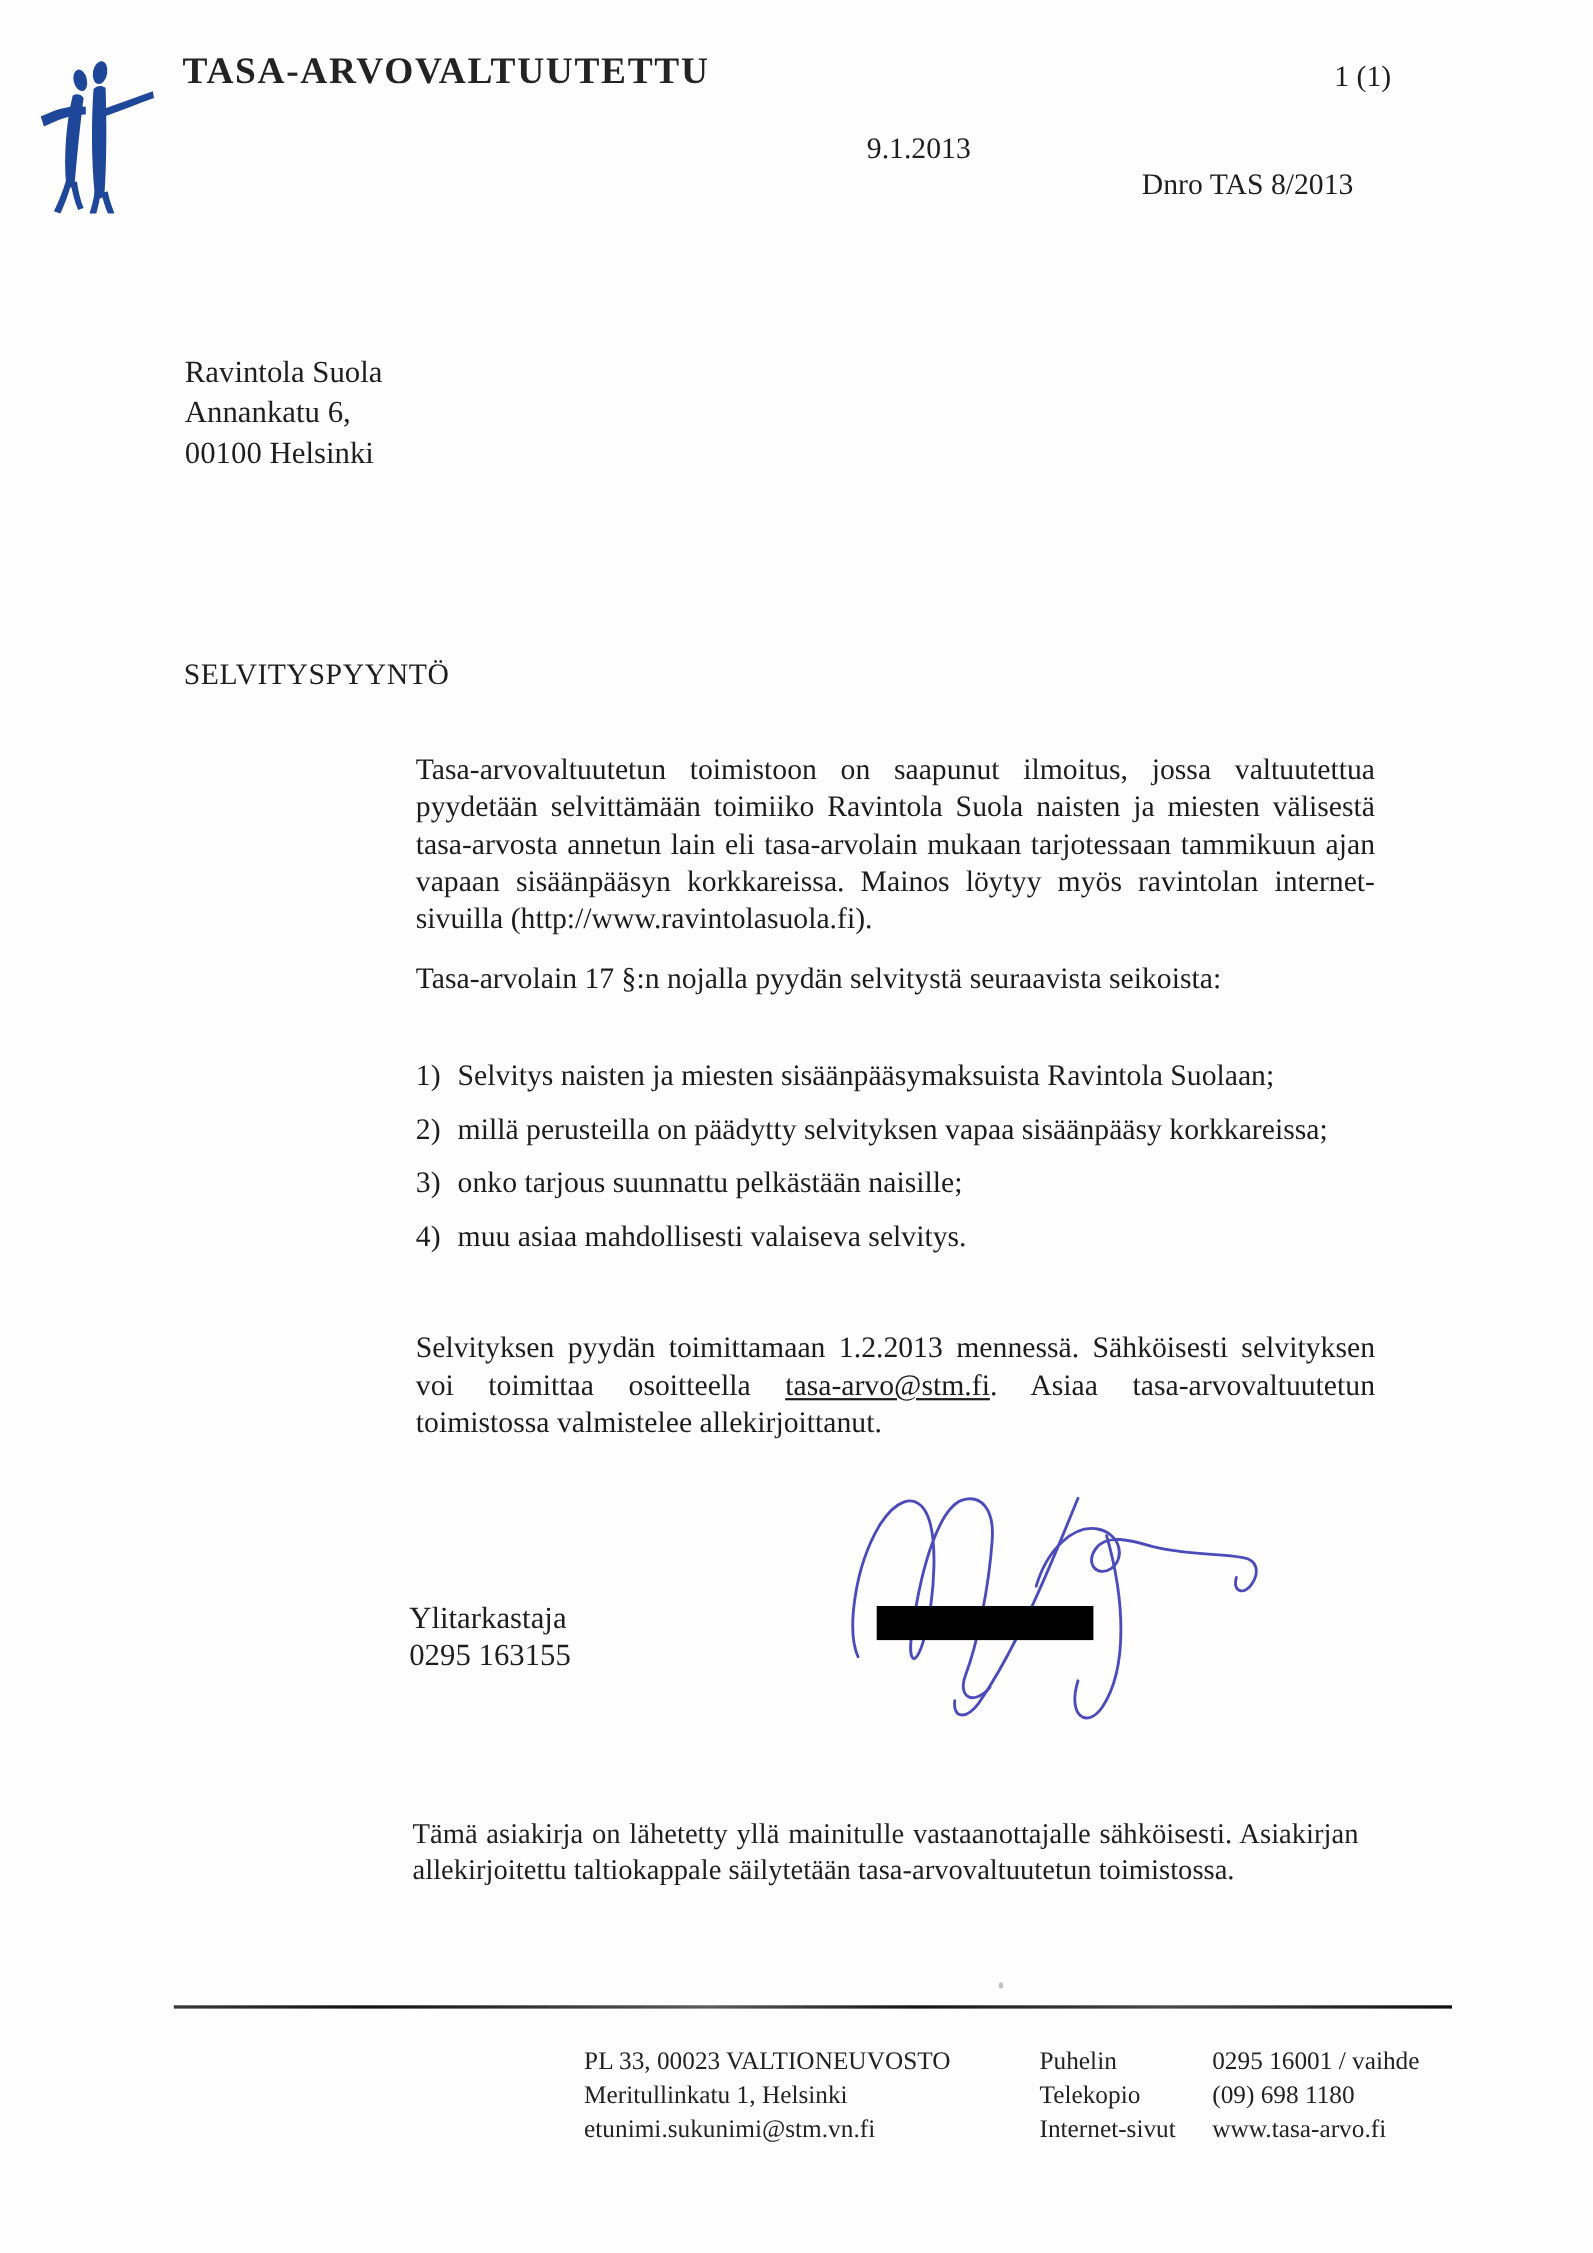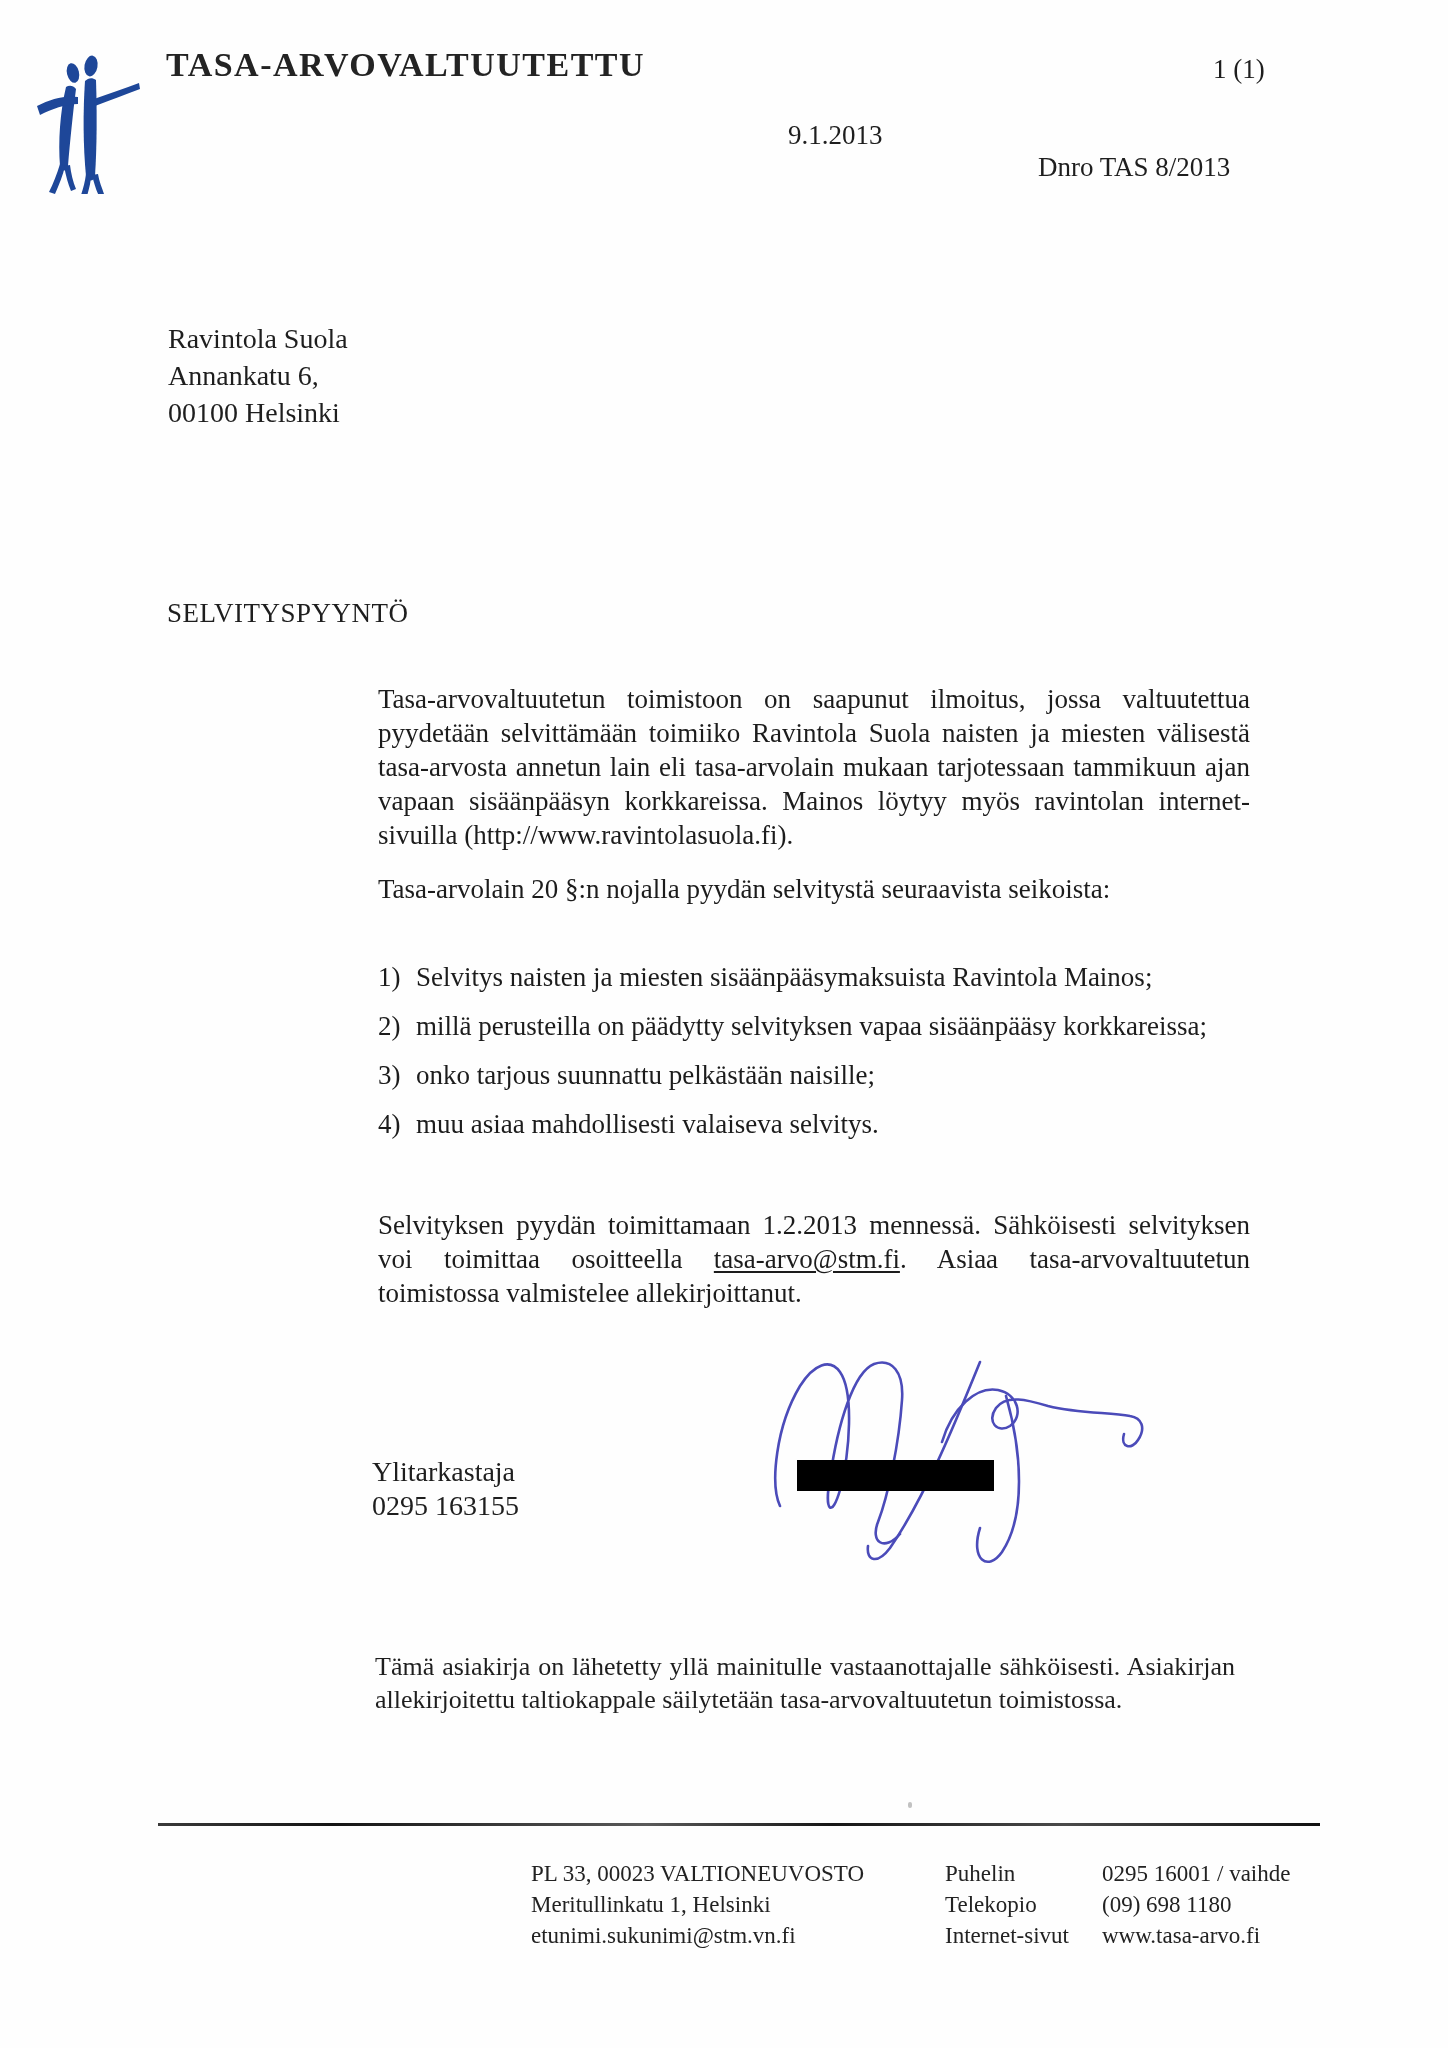--- a/index.html
+++ b/index.html
@@ -90,26 +90,26 @@
 
   <div class="abs recipient">
     <div>Ravintola Suola</div>
     <div>Annankatu 6,</div>
     <div>00100 Helsinki</div>
   </div>
 
   <div class="abs subject">SELVITYSPYYNTÖ</div>
 
   <div class="abs body-text p1">Tasa-arvovaltuutetun toimistoon on saapunut ilmoitus, jossa valtuutettua pyydetään selvittämään toimiiko Ravintola Suola naisten ja miesten välisestä tasa-arvosta annetun lain eli tasa-arvolain mukaan tarjotessaan tammikuun ajan vapaan sisäänpääsyn korkkareissa. Mainos löytyy myös ravintolan internet-sivuilla (http://www.ravintolasuola.fi).</div>
-  <div class="abs body-text p2">Tasa-arvolain 20 §:n nojalla pyydän selvitystä seuraavista seikoista:</div>
+  <div class="abs body-text p2">Tasa-arvolain 17 §:n nojalla pyydän selvitystä seuraavista seikoista:</div>
 
   <div class="abs body-text list">
     <div class="list-item">
       <span class="num">1)</span>
-      <span>Selvitys naisten ja miesten sisäänpääsymaksuista Ravintola Mainos;</span>
+      <span>Selvitys naisten ja miesten sisäänpääsymaksuista Ravintola Suolaan;</span>
     </div>
     <div class="list-item">
       <span class="num">2)</span>
       <span>millä perusteilla on päädytty selvityksen vapaa sisäänpääsy korkkareissa;</span>
     </div>
     <div class="list-item">
       <span class="num">3)</span>
       <span>onko tarjous suunnattu pelkästään naisille;</span>
     </div>
     <div class="list-item">

